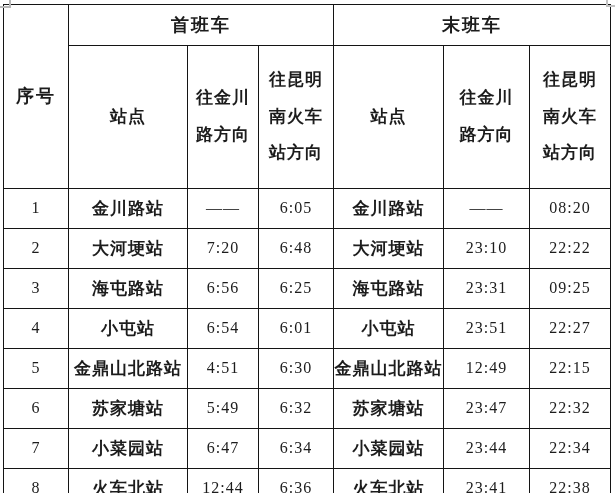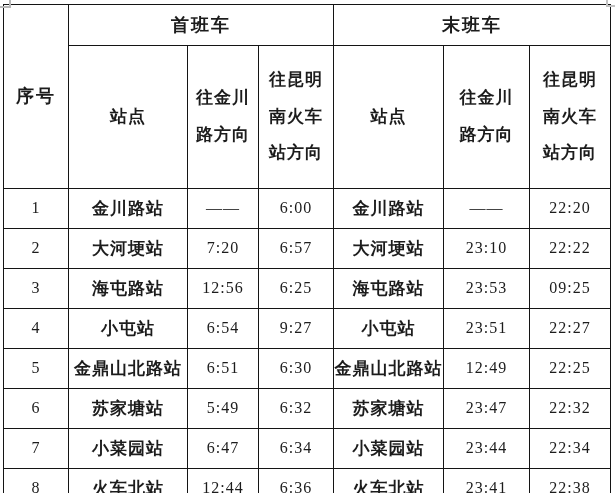--- a/index.html
+++ b/index.html
@@ -65,64 +65,64 @@
           <div class="wrap">往昆明南火车站方向</div>
         </th>
     </tr>
   </thead>
   <tbody>
 
   <tr class="data-row">
     <td class="num">1</td>
     <td class="cn">金川路站</td>
     <td class="num">——</td>
-    <td class="num">6:00</td>
+    <td class="num">6:05</td>
     <td class="cn">金川路站</td>
     <td class="num">——</td>
-    <td class="num">22:20</td>
+    <td class="num">08:20</td>
   </tr>
 
   <tr class="data-row">
     <td class="num">2</td>
     <td class="cn">大河埂站</td>
     <td class="num">7:20</td>
-    <td class="num">6:57</td>
+    <td class="num">6:48</td>
     <td class="cn">大河埂站</td>
     <td class="num">23:10</td>
     <td class="num">22:22</td>
   </tr>
 
   <tr class="data-row">
     <td class="num">3</td>
     <td class="cn">海屯路站</td>
-    <td class="num">12:56</td>
+    <td class="num">6:56</td>
     <td class="num">6:25</td>
     <td class="cn">海屯路站</td>
-    <td class="num">23:53</td>
+    <td class="num">23:31</td>
     <td class="num">09:25</td>
   </tr>
 
   <tr class="data-row">
     <td class="num">4</td>
     <td class="cn">小屯站</td>
     <td class="num">6:54</td>
-    <td class="num">9:27</td>
+    <td class="num">6:01</td>
     <td class="cn">小屯站</td>
     <td class="num">23:51</td>
     <td class="num">22:27</td>
   </tr>
 
   <tr class="data-row">
     <td class="num">5</td>
     <td class="cn">金鼎山北路站</td>
-    <td class="num">6:51</td>
+    <td class="num">4:51</td>
     <td class="num">6:30</td>
     <td class="cn">金鼎山北路站</td>
     <td class="num">12:49</td>
-    <td class="num">22:25</td>
+    <td class="num">22:15</td>
   </tr>
 
   <tr class="data-row">
     <td class="num">6</td>
     <td class="cn">苏家塘站</td>
     <td class="num">5:49</td>
     <td class="num">6:32</td>
     <td class="cn">苏家塘站</td>
     <td class="num">23:47</td>
     <td class="num">22:32</td>

